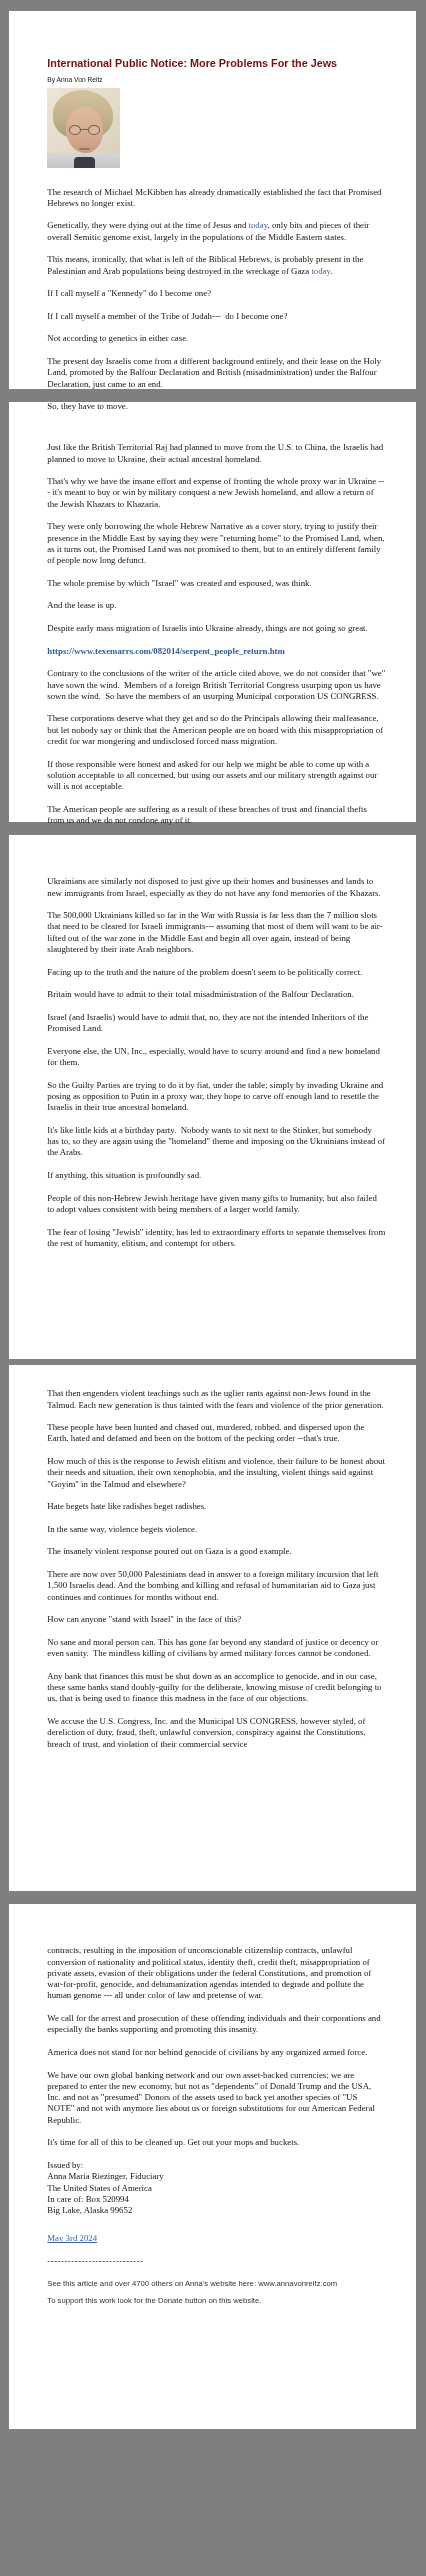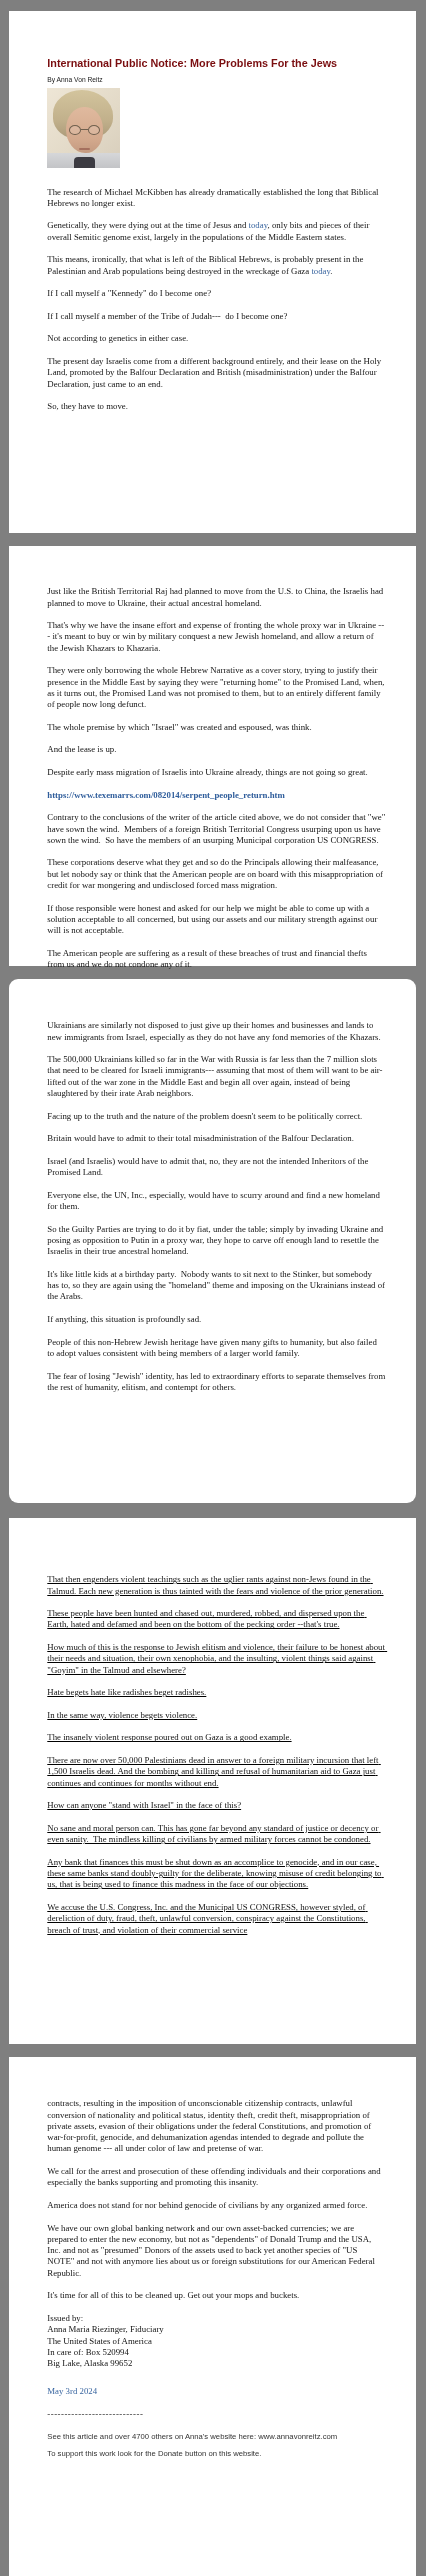--- a/index.html
+++ b/index.html
@@ -12,24 +12,24 @@
   }
   #doc{position:relative;width:427px;}
   .page{
     width:407px;
     margin-left:9.3px;
     background:#ffffff;
     box-sizing:border-box;
     padding-left:38px;
     padding-right:31px;
   }
-  .page.p1{margin-top:11.3px;height:522px;padding-top:46px;}
+  .page.p1{margin-top:11.3px;height:378px;padding-top:46px;}
   .page.p2{margin-top:13px;height:420px;padding-top:40px;}
-  .page.p3{margin-top:13px;height:524px;padding-top:41px;border-radius:9px;}
-  .page.p4{margin-top:15px;height:526px;padding-top:56px;text-decoration:underline;}
+  .page.p3{margin-top:13px;height:524px;padding-top:41px;}
+  .page.p4{margin-top:6px;height:526px;padding-top:23px;}
   .page.p5{margin-top:13px;height:525px;padding-top:41px;}
   .doc-title{
     font-family:"Liberation Sans","DejaVu Sans",sans-serif;
     font-weight:bold;
     font-size:10.8px;
     line-height:13.4px;
     color:#7a0e10;
     margin:0 0 5.2px 0;
   }
   .byline{
@@ -49,21 +49,21 @@
     color:#3a66a0;
     text-decoration:none;
     cursor:pointer;
     margin-top:44px;
   }
   .para.biglink{
     font-weight:bold;
     color:#2f5d9b;
   }
   .para.biglink a{color:#2f5d9b;text-decoration:none;cursor:pointer;}
-  .para.date-line{color:#3a66a0;}
+  .para.date-line{color:#3a66a0;text-decoration:underline;}
   .para.lines{margin-bottom:17px;}
   .para.lines span{display:block;}
   .para.divider{letter-spacing:0.5px;margin-top:11.3px;}
   .footer-line{
     font-family:"Liberation Sans","DejaVu Sans",sans-serif;
     font-size:7.7px;
     line-height:10.3px;
     color:#333333;
     margin:0 0 6.7px 0;
     white-space:pre-wrap;
@@ -123,21 +123,21 @@
         <div class="face"></div>
         <div class="mouth"></div>
         <div class="shoulders"></div>
         <div class="collar"></div>
         <div class="glasses">
           <div class="lens l"></div>
           <div class="bridge"></div>
           <div class="lens r"></div>
         </div>
       </div>
-      <p class="para"><span>The research of Michael McKibben has already dramatically established the long that Biblical Hebrews no longer exist.</span></p>
+      <p class="para"><span>The research of Michael McKibben has already dramatically established the fact that Promised Hebrews no longer exist.</span></p>
       <p class="para"><span>Genetically, they were dying out at the time of Jesus and </span><a class="inline-link">today</a><span>, only bits and pieces of their overall Semitic genome exist, largely in the populations of the Middle Eastern states.</span></p>
       <p class="para"><span>This means, ironically, that what is left of the Biblical Hebrews, is probably present in the Palestinian and Arab populations being destroyed in the wreckage of Gaza </span><a class="inline-link">today</a><span>.</span></p>
       <p class="para"><span>If I call myself a "Kennedy" do I become one?</span></p>
       <p class="para"><span>If I call myself a member of the Tribe of Judah---  do I become one?</span></p>
       <p class="para"><span>Not according to genetics in either case.</span></p>
       <p class="para"><span>The present day Israelis come from a different background entirely, and their lease on the Holy Land, promoted by the Balfour Declaration and British (misadministration) under the Balfour Declaration, just came to an end.</span></p>
       <p class="para"><span>So, they have to move.</span></p>
     </section>
     <section class="page p2">
       <p class="para"><span>Just like the British Territorial Raj had planned to move from the U.S. to China, the Israelis had planned to move to Ukraine, their actual ancestral homeland.</span></p>

